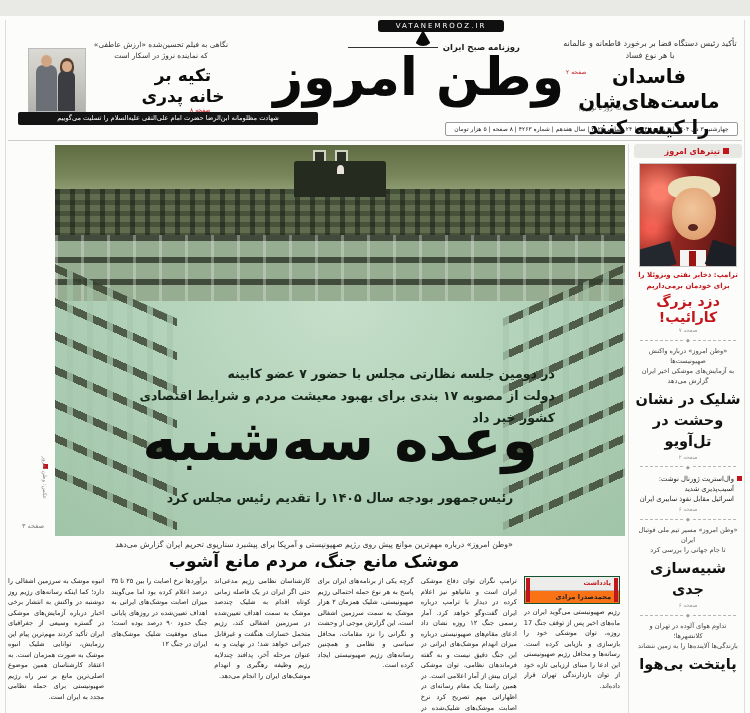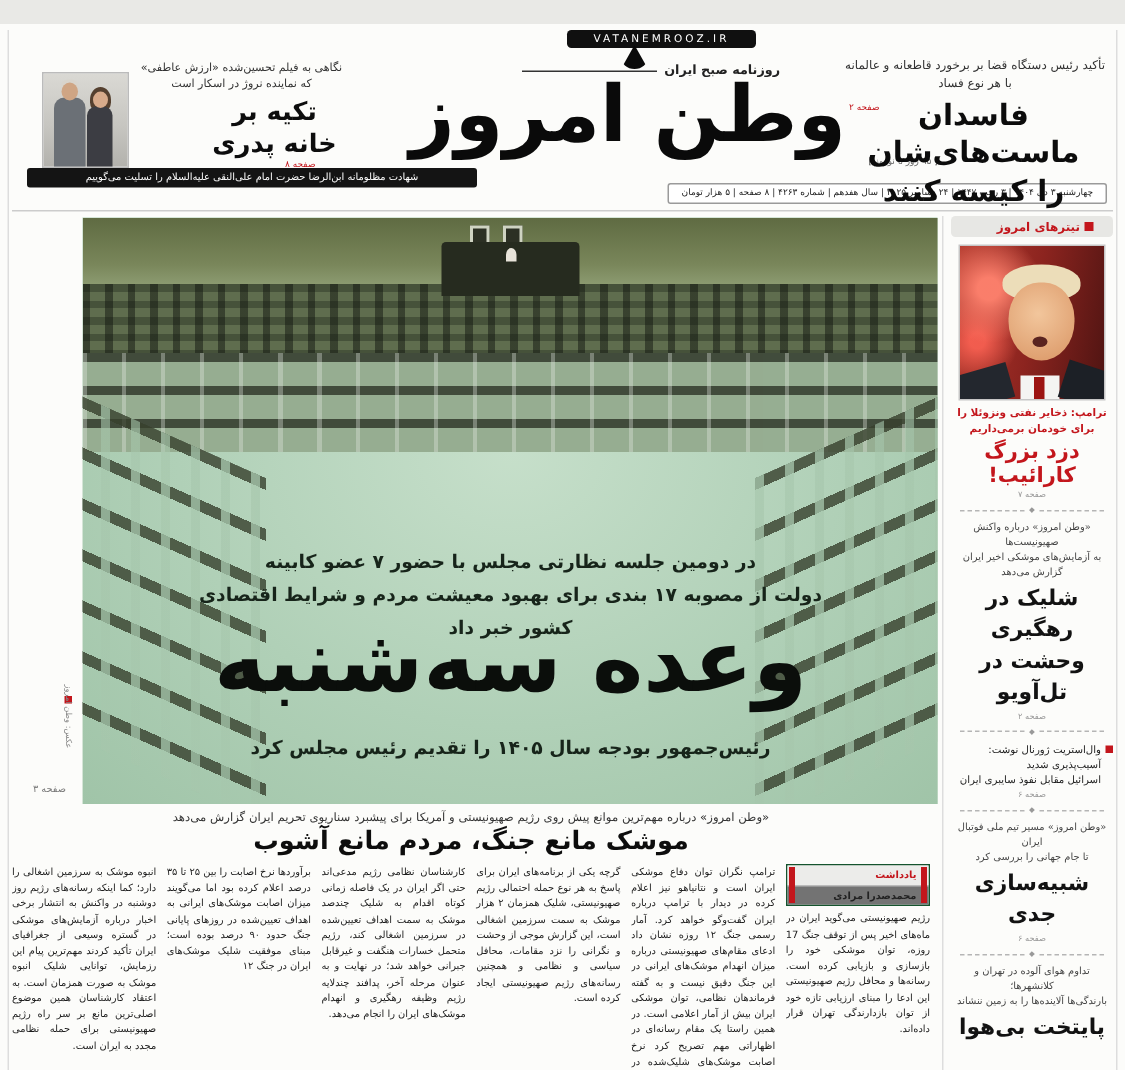--- a/index.html
+++ b/index.html
@@ -65,21 +65,21 @@
     background:repeating-linear-gradient(90deg,rgba(240,240,235,.35) 0 3px,transparent 3px 26px); }
   .ph-floor { position:absolute; left:0; top:156px; right:0; bottom:0;
     background:radial-gradient(ellipse at 50% 0%,#c6dfca 0%,#b0d0b7 55%,#a0c4a8 100%); }
   .ph-wing { position:absolute; top:140px; width:150px; height:230px; opacity:.8;
     background:repeating-linear-gradient(180deg,#37402e 0 8px,transparent 8px 34px); }
   .ph-wing.l { left:-28px; transform:skewY(24deg); }
   .ph-wing.r { right:-28px; transform:skewY(-24deg); }
   .ph-wing::after { content:""; position:absolute; inset:0;
     background:repeating-linear-gradient(90deg,rgba(166,198,172,.75) 0 6px,transparent 6px 20px); }
   .ph-kicker { position:absolute; left:70px; right:70px; top:218px; font-size:12.5px; font-weight:bold;
-    line-height:1.75; color:#17241a; text-align:center; }
+    line-height:1.75; color:#17241a; text-align:right; }
   .ph-head { position:absolute; left:0; right:0; top:262px; font-size:58px; font-weight:900;
     letter-spacing:-2px; color:#0b0e0b; text-align:center; line-height:1.15; }
   .ph-sub { position:absolute; left:0; right:0; top:345px; font-size:12.5px; font-weight:bold;
     color:#17241a; text-align:center; }
   .credit { left:40px; top:448px; width:10px; height:60px; }
   .credit .sq { width:5px; height:5px; background:#c3161c; margin:0 auto 2px; }
   .credit .txt { font-size:5.5px; color:#888; white-space:nowrap; transform:rotate(90deg); transform-origin:center; display:block; margin-top:22px; }
   .photo-page { left:22px; top:506px; font-size:6.5px; color:#777; }
 
   
@@ -114,21 +114,21 @@
   
   .article { left:8px; top:524px; width:612px; height:182px; overflow:hidden; }
   .art-kicker { font-size:7.8px; color:#333; text-align:center; }
   .art-head { font-size:17px; font-weight:900; color:#0d0d0d; text-align:center; margin:2px 0 5px; }
   .cols { display:flex; gap:7px; direction:rtl; height:146px; overflow:hidden; }
   .col { flex:1; font-size:6.6px; line-height:1.6; color:#1b1b1b; text-align:justify; overflow:hidden; }
   .nb2 { border:1px solid #14532d; position:relative; margin-bottom:3px; }
   .nb2 .bar { position:absolute; top:1px; bottom:1px; width:4px; background:#c3161c; }
   .nb2 .bar.r { right:1px; } .nb2 .bar.l { left:1px; }
   .nb2 .row1 { background:#ececea; font-size:6.6px; font-weight:bold; color:#c3161c; padding:1px 8px; }
-  .nb2 .row2 { background:#737373; font-size:6.6px; font-weight:bold; color:#222; padding:1px 8px; border-top:1px solid #bbb; }
+  .nb2 .row2 { background:#f97316; font-size:6.6px; font-weight:bold; color:#222; padding:1px 8px; border-top:1px solid #bbb; }
 </style>
 </head>
 <body>
 
 <div class="page">
   <div class="abs edge-l"></div>
   <div class="abs edge-r"></div>
   <div class="abs edge-b"></div>
 
   <div class="abs site-pill">VATANEMROOZ.IR</div>
@@ -225,21 +225,21 @@
         <span class="dm">◆</span>
         <span class="d"></span>
       </div>
 
     <div>
       <div class="sb-kicker">
         <div>«وطن امروز» درباره واکنش صهیونیست‌ها</div>
         <div>به آزمایش‌های موشکی اخیر ایران گزارش می‌دهد</div>
       </div>
       <div class="sb-head">
-        <div>شلیک در رهگیری</div>
+        <div>شلیک در نشان</div>
         <div>وحشت در تل‌آویو</div>
       </div>
       <div class="sb-page">صفحه ۲</div>
     </div>
 
     <div class="sep">
         <span class="d"></span>
         <span class="dm">◆</span>
         <span class="d"></span>
       </div>

